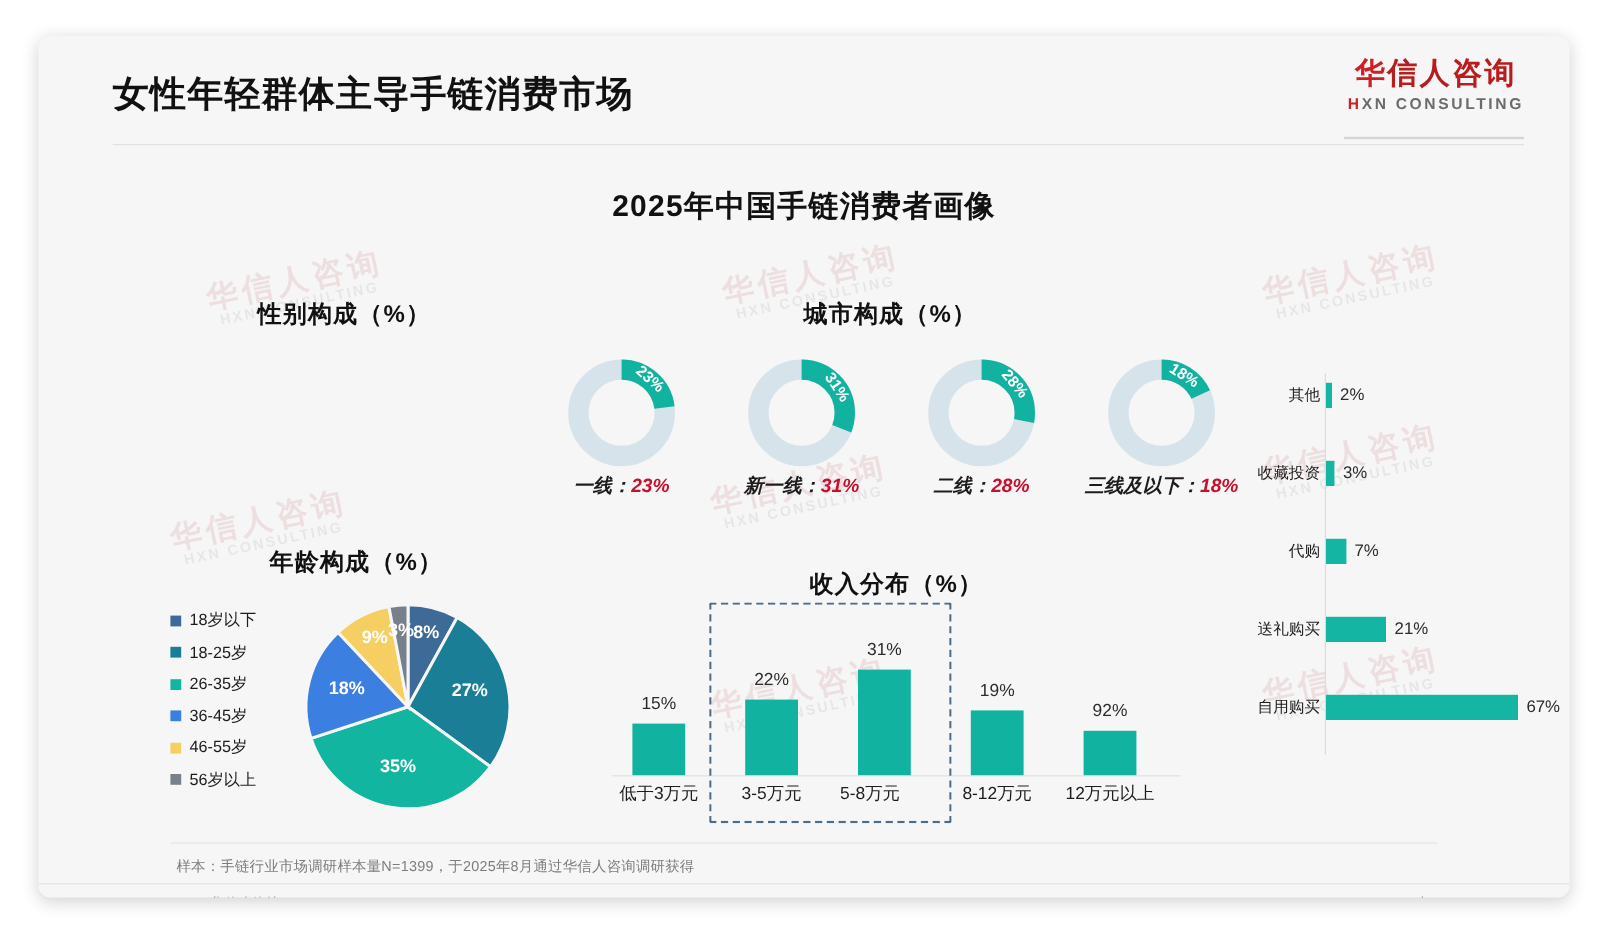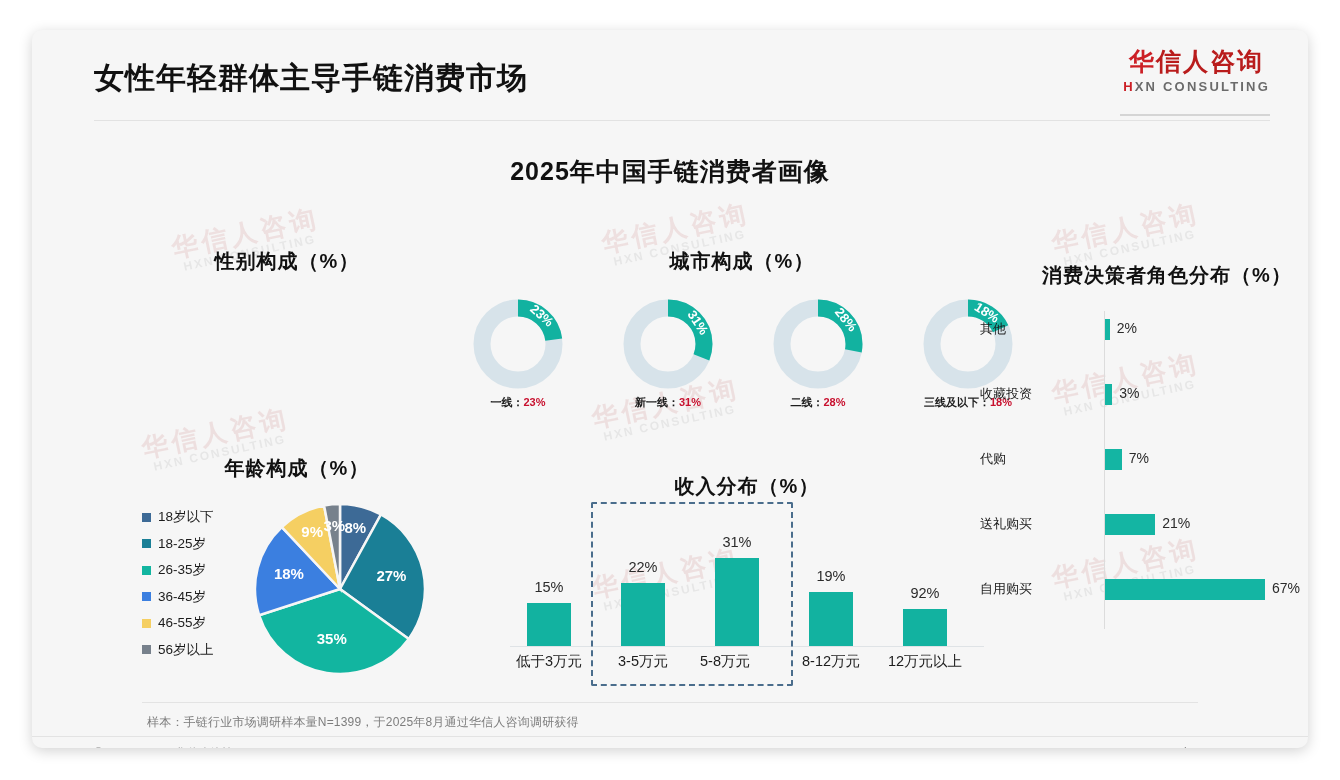--- a/index.html
+++ b/index.html
@@ -51,21 +51,21 @@
   .g-icon{position:absolute;left:0;top:0;width:58px;height:76px;}
   .g-txt{position:absolute;left:62px;top:5px;}
   .g-count{font-size:15px;font-weight:700;color:#1d1d1d;}
   .g-share{font-size:15px;font-weight:700;color:#1d1d1d;margin-top:25px;}
   
   .donut-row{position:absolute;left:440px;top:268px;width:540px;height:110px;}
   .donut{position:absolute;top:0;width:92px;height:92px;}
   .donut svg{display:block;}
   .donut-lbl{
     position:absolute;top:97px;width:170px;left:-39px;text-align:center;
-    font-size:11px;font-weight:700;color:#1c1c1c;white-space:nowrap;
+    font-size:16px;font-weight:700;color:#1c1c1c;white-space:nowrap;font-style:italic;
   }
   .donut-lbl .val{color:#c8102e;}
   .donut-pct{
     position:absolute;font-size:13px;font-weight:700;color:#fff;
     transform-origin:center;
   }
   
   .pie-wrap{position:absolute;left:110px;top:470px;width:310px;height:180px;}
   .pie-legend{position:absolute;left:0;top:4px;width:105px;}
   .lg-row{display:flex;align-items:center;height:26.5px;}
@@ -77,21 +77,21 @@
   .inc-wrap{position:absolute;left:470px;top:480px;width:490px;height:175px;}
   .inc-axis{position:absolute;left:8px;right:8px;top:136px;height:1px;background:#dfe3e6;}
   .inc-bar{position:absolute;bottom:39px;width:44px;background:#12b2a0;}
   .inc-val{position:absolute;width:80px;text-align:center;font-size:14.5px;color:#2b2b2b;}
   .inc-cat{position:absolute;top:142px;width:110px;text-align:center;font-size:14.5px;color:#1c1c1c;white-space:nowrap;}
   .inc-box{position:absolute;border:2px dashed #4a6d8c;border-radius:2px;}
   
   .role-wrap{position:absolute;left:1010px;top:275px;width:255px;height:330px;}
   .role-axis{position:absolute;left:62px;top:6px;width:1px;height:318px;background:#dcdcdc;}
   .role-row{position:absolute;left:0;width:100%;height:26px;}
-  .role-lbl{position:absolute;right:197px;top:3px;width:120px;text-align:left;font-size:13px;color:#1c1c1c;white-space:nowrap;}
+  .role-lbl{position:absolute;right:197px;top:3px;width:120px;text-align:right;font-size:13px;color:#1c1c1c;white-space:nowrap;}
   .role-bar{position:absolute;left:63px;top:2px;height:21px;background:#14b5a3;}
   .role-val{position:absolute;top:3px;font-size:14px;color:#2b2b2b;white-space:nowrap;}
   
   .note-rule{position:absolute;left:110px;right:110px;top:672px;height:1px;background:#e3e3e3;}
   .note{position:absolute;left:115px;top:684px;font-size:12px;color:#7d7d7d;letter-spacing:.2px;}
   .foot-rule{position:absolute;left:0;right:0;top:706px;height:1px;background:#e3e3e3;}
   .copyright{position:absolute;left:62px;top:715px;font-size:12px;color:#8a8a8a;}
   .site{position:absolute;right:62px;top:715px;font-size:12px;color:#8a8a8a;}
 </style>
 </head>
@@ -234,21 +234,20 @@
       <div class="inc-cat" style="left: 168px;">5-8万元</div>
       <div class="inc-bar" style="left: 307px; height: 54.2059px;"></div>
       <div class="inc-val" style="left: 289px; top: 57.7941px;">19%</div>
       <div class="inc-cat" style="left: 274px;">8-12万元</div>
       <div class="inc-bar" style="left: 401px; height: 37.0882px;"></div>
       <div class="inc-val" style="left: 383px; top: 74.9118px;">92%</div>
       <div class="inc-cat" style="left: 368px;">12万元以上</div>
       <div class="inc-box" style="left: 89px; top: -8px; width: 198px; height: 180px; border-color: rgb(74, 109, 140);"></div>
     </div>
 
-  <div class="sec-title" style="left:1000px;top:232px;width:270px;">消费决策者角色分布（%）</div>
   <div class="role-wrap" id="role-wrap">
     <div class="role-axis"></div>
   <div class="role-row" style="top: 12px;">
         <span class="role-lbl">其他</span>
         <span class="role-bar" style="width:4.776119402985074px"></span>
         <span class="role-val" style="left:74.77611940298507px">2%</span>
       </div>
       <div class="role-row" style="top: 77px;">
         <span class="role-lbl">收藏投资</span>
         <span class="role-bar" style="width:7.164179104477611px"></span>

